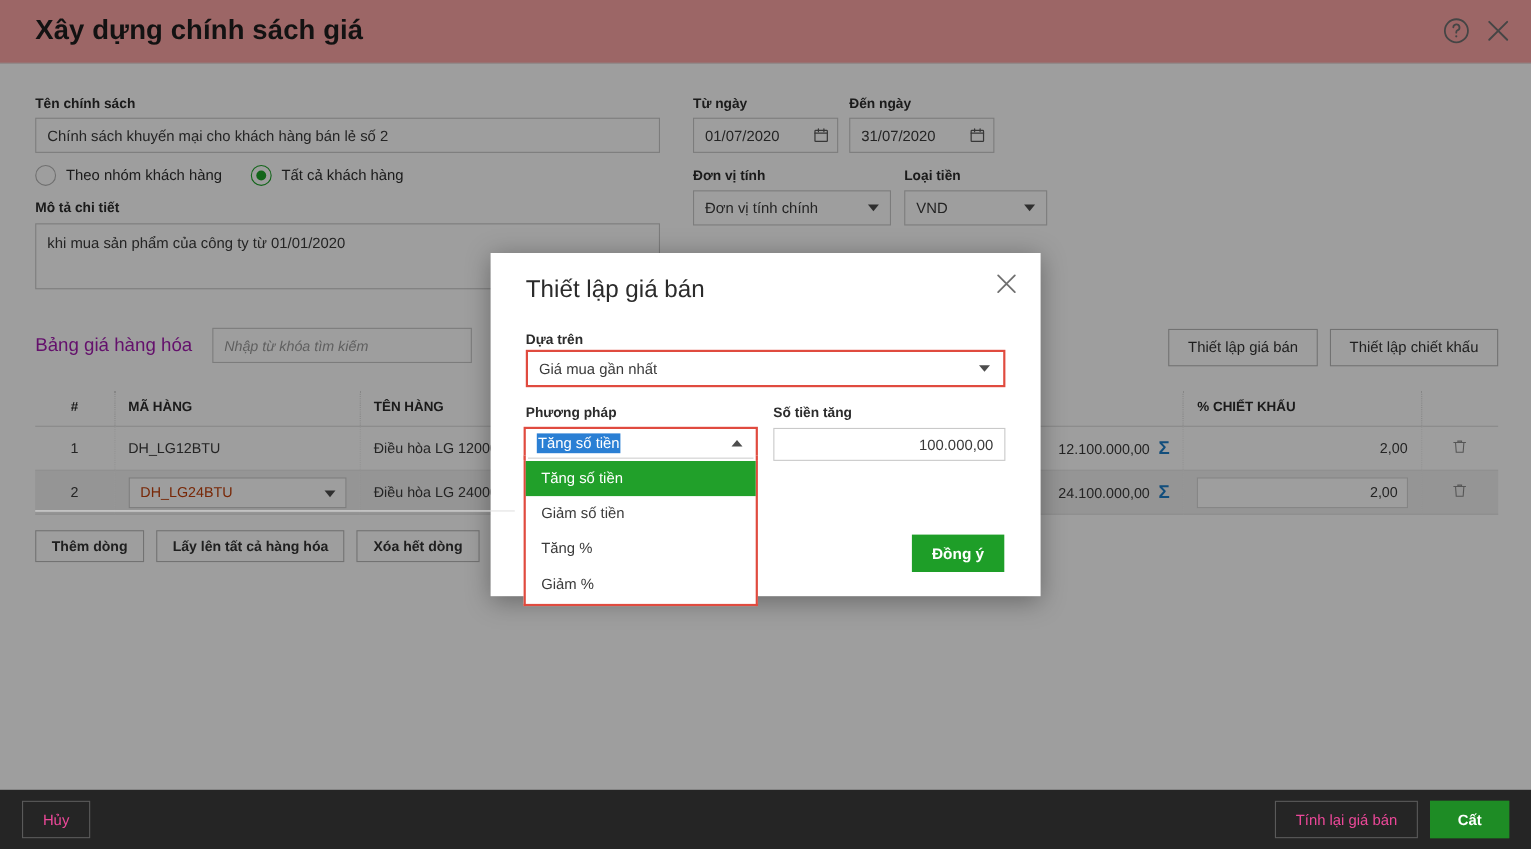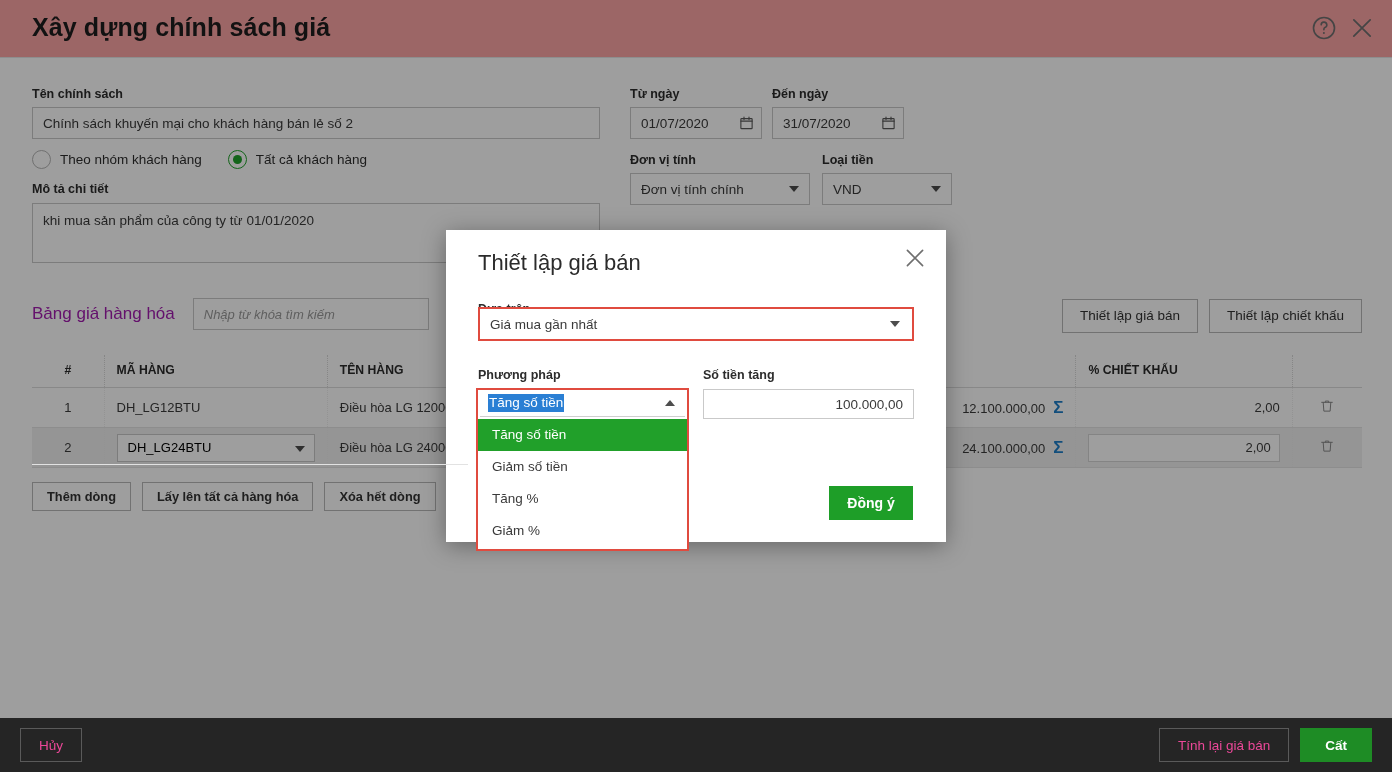--- a/index.html
+++ b/index.html
@@ -151,21 +151,21 @@
     white-space: nowrap;
   }
   table.grid tr.row-sel td { background: #f0f0f0; }
   .c-num { text-align: right; }
   .c-center { text-align: center; }
   .cell-sel {
     border: 1px solid #c9c9c9; background: #fff;
     height: 28px; line-height: 26px;
     padding: 0 24px 0 10px;
     position: relative; display: block;
-    font-size: 13px; color: #000000;
+    font-size: 13px; color: #c2410c;
   }
   .cell-sel .caret2 {
     position: absolute; right: 9px; top: 11px;
     width: 0; height: 0;
     border-left: 5px solid transparent;
     border-right: 5px solid transparent;
     border-top: 6px solid #4d4d4d;
   }
   .cell-input {
     border: 1px solid #d5d5d5; background: #fff;
@@ -425,21 +425,21 @@
     <div id="modal-close-icon">
       <svg viewBox="0 0 24 24" width="26" height="26" fill="none" stroke="currentColor" stroke-width="1.5" stroke-linecap="round">
         <path d="M5 5 L19 19 M19 5 L5 19"></path>
       </svg>
     </div>
   </div>
 
   <div style="position:absolute; left:0; top:0; width:1392px; height:772px; z-index:55; pointer-events:none;">
 
     <div class="m-label" style="left:478px; top:302px; pointer-events:auto;">Dựa trên</div>
-    <div class="m-sel" style="left:478px; top:307px; width:436px; height:34px; pointer-events:auto;">
+    <div class="m-sel" style="left:478px; top:318px; width:436px; height:34px; pointer-events:auto;">
       <span>Giá mua gần nhất</span>
       <span class="caret"></span>
     </div>
 
     <div class="m-label" style="left:478px; top:368px; pointer-events:auto;">Phương pháp</div>
     <div class="m-sel" style="left:476px; top:388px; width:213px; height:30px; pointer-events:auto;">
       <span class="sel-text-hl">Tăng số tiền</span>
       <span class="caret-up"></span>
     </div>
 

